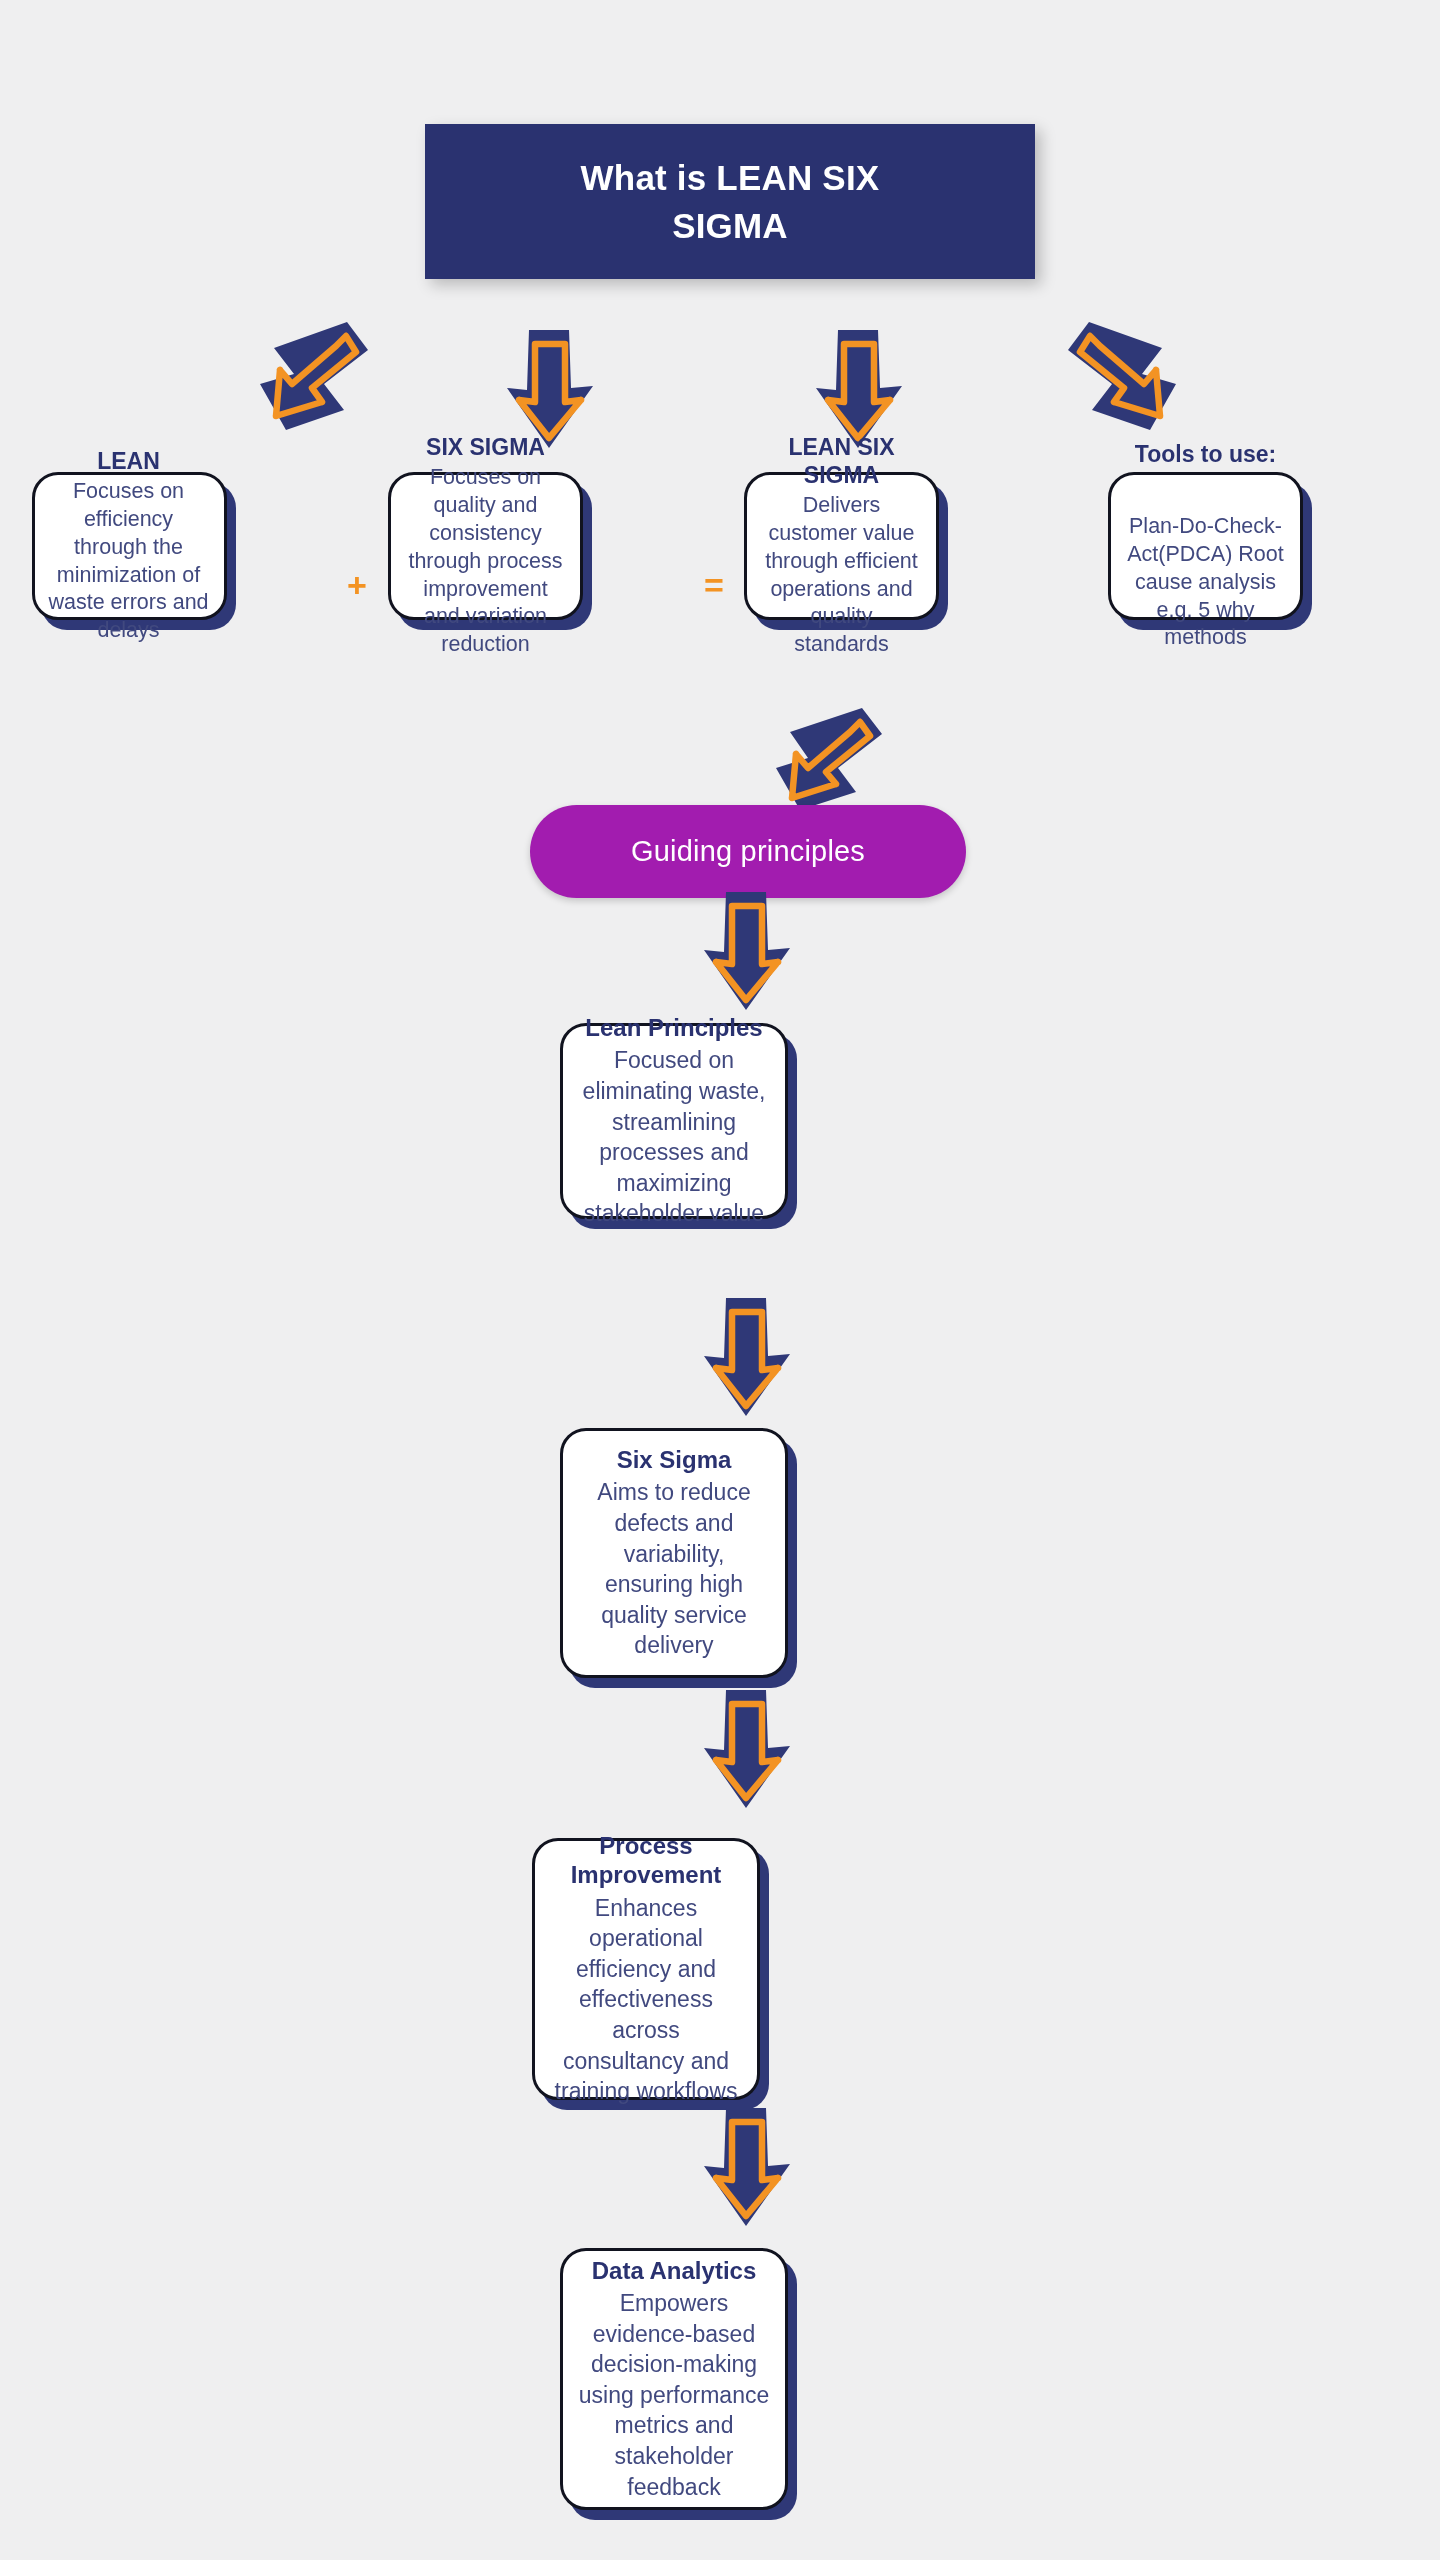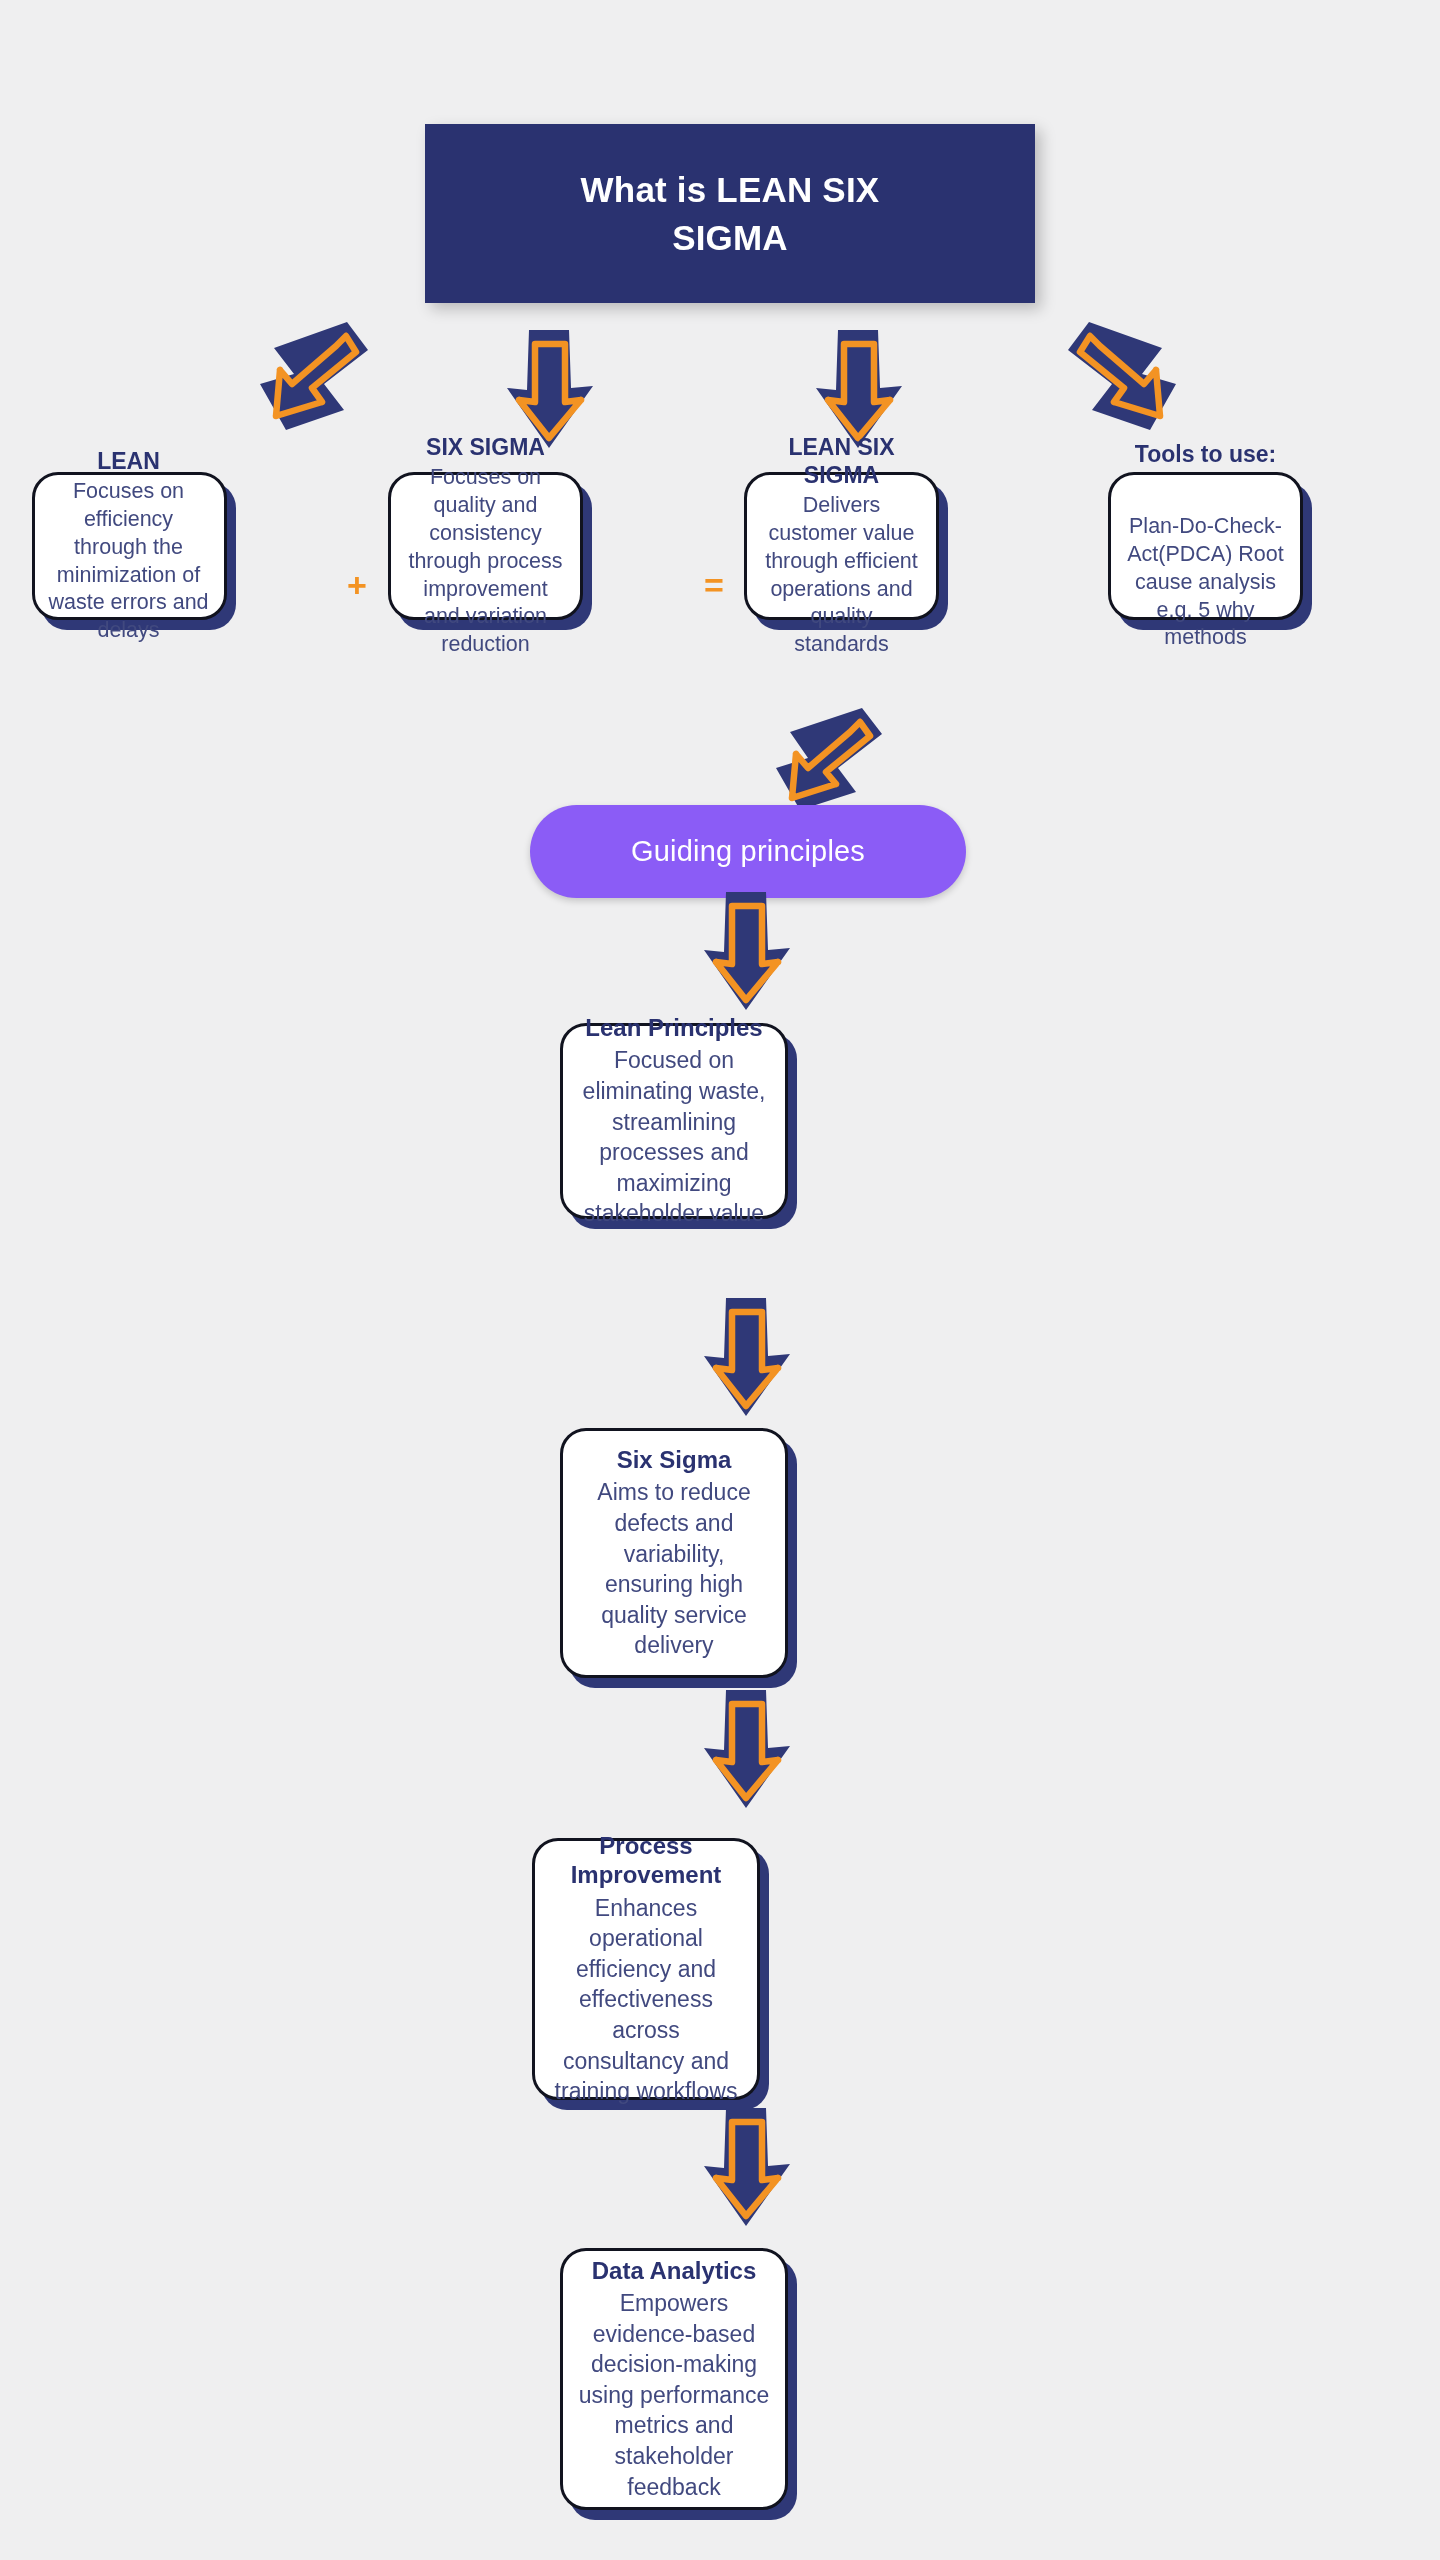--- a/index.html
+++ b/index.html
@@ -19,21 +19,21 @@
     height: 2560px;
   }
 
   .abs { position: absolute; }
 
   
   .title-banner {
     left: 425px;
     top: 124px;
     width: 610px;
-    height: 179px;
+    height: 155px;
     background: #2a3270;
     display: flex;
     align-items: center;
     justify-content: center;
     box-shadow: 6px 6px 14px rgba(0,0,0,0.22);
   }
   .title-banner .title-text {
     color: #ffffff;
     font-size: 35px;
     font-weight: bold;
@@ -87,21 +87,21 @@
     line-height: 1;
     display: flex;
     align-items: center;
     justify-content: center;
     width: 34px;
     height: 40px;
   }
 
   
   .pill {
-    background: #8b5cf6;
+    background: #a21caf;
     border-radius: 999px;
     display: flex;
     align-items: center;
     justify-content: center;
     box-shadow: 0 3px 7px rgba(0,0,0,0.18);
   }
   .pill .pill-text {
     color: #ffffff;
     font-size: 29px;
     font-weight: 500;

